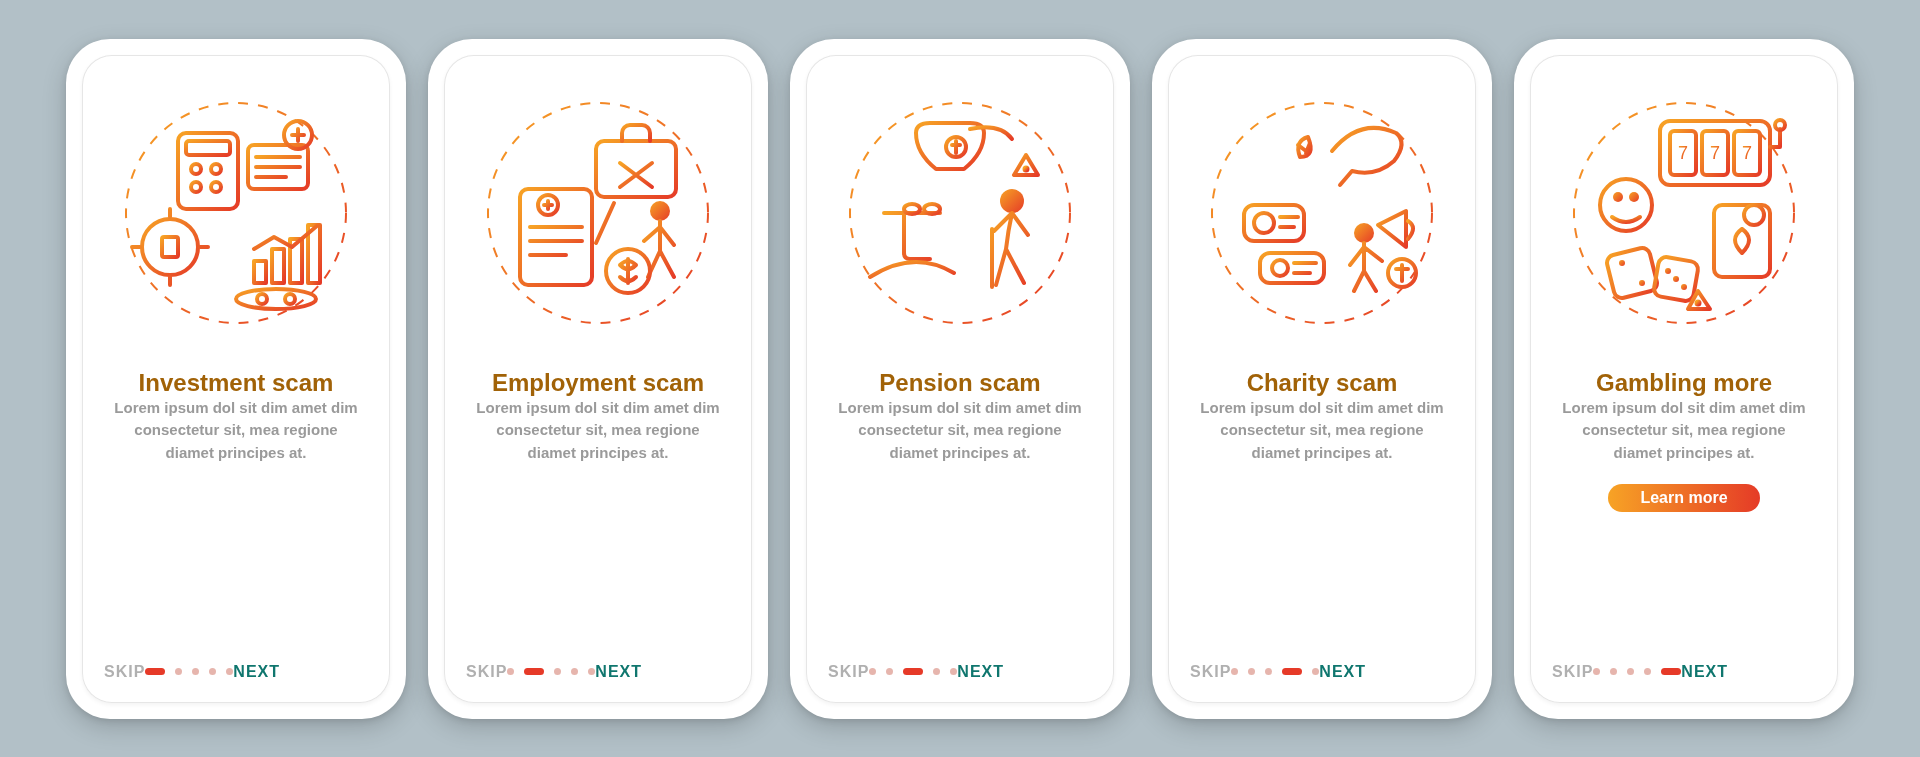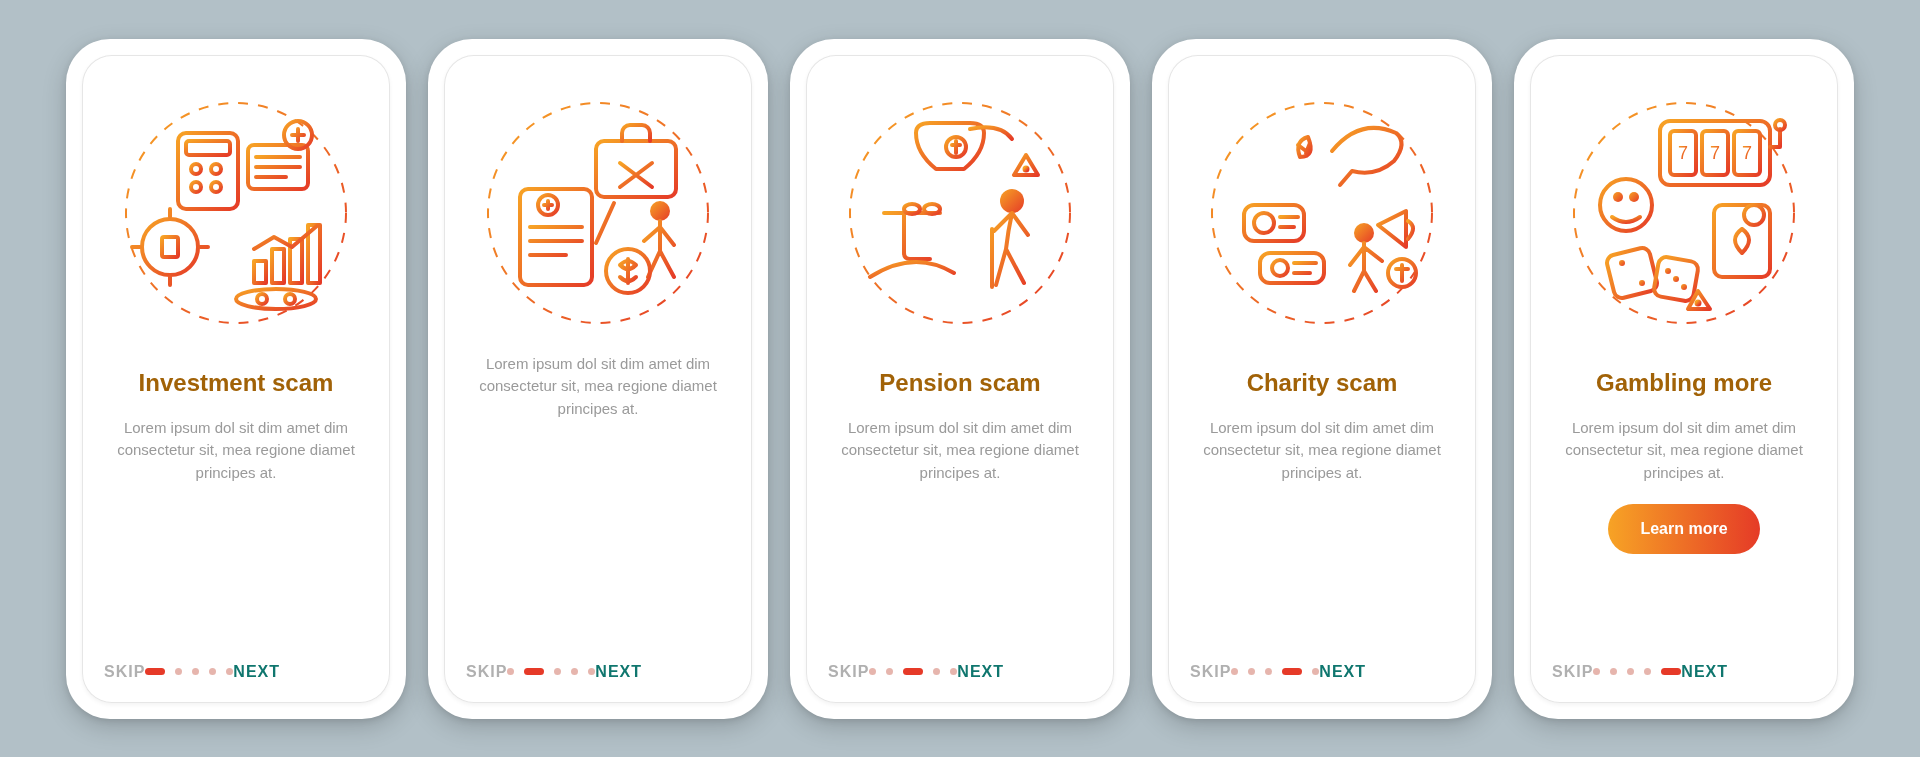--- a/index.html
+++ b/index.html
@@ -49,30 +49,30 @@
   }
   .illustration svg { width: 100%; height: 100%; display: block; }
   .title {
     margin-top: 36px;
     font-weight: 700;
     font-size: 24px;
     color: #a16207;
     text-align: center;
   }
   .desc {
-    margin-top: 20px;
     font-size: 15px;
     line-height: 1.5;
     color: #9a9a9a;
     text-align: center;
     padding: 0 6px;
+    font-weight: bold;
   }
   .learn-more {
     margin-top: 20px;
-    padding: 16px 32px;
+    padding: 5px 32px;
     border-radius: 999px;
     background: linear-gradient(90deg, #f7a325, #e53b27);
     color: #fff;
     font-weight: 700;
     font-size: 16px;
     border: none;
     cursor: pointer;
   }
   .nav-row {
     position: absolute;
@@ -187,20 +187,21 @@
               <path d="M66 112 h8 M70 108 v8"></path>
             <path d="M52 134 h52 M52 148 h52 M52 162 h36"></path>
             <path d="M118 150 l18 -40"></path>
             <circle cx="182" cy="118" r="10" fill="url(#g2)" stroke="none"></circle>
             <path d="M182 128 v30 M182 134 l-16 14 M182 134 l14 18 M182 158 l-12 26 M182 158 l14 26"></path>
             <circle cx="150" cy="178" r="22"></circle>
             <path d="M150 166 v24 M142 172 q8 -8 16 0 q-8 8 -16 0 M142 184 q8 8 16 0"></path>
           </g>
         </svg>
       </div>
+      <div class="title">Employment scam</div>
       <div class="desc">Lorem ipsum dol sit dim amet dim consectetur sit, mea regione diamet principes at.</div>
       <div class="nav-row">
         <button class="skip">SKIP</button>
         <div class="dots">
           <span class="dot"></span>
           <span class="dot active"></span>
           <span class="dot"></span>
           <span class="dot"></span>
           <span class="dot"></span>
         </div>

